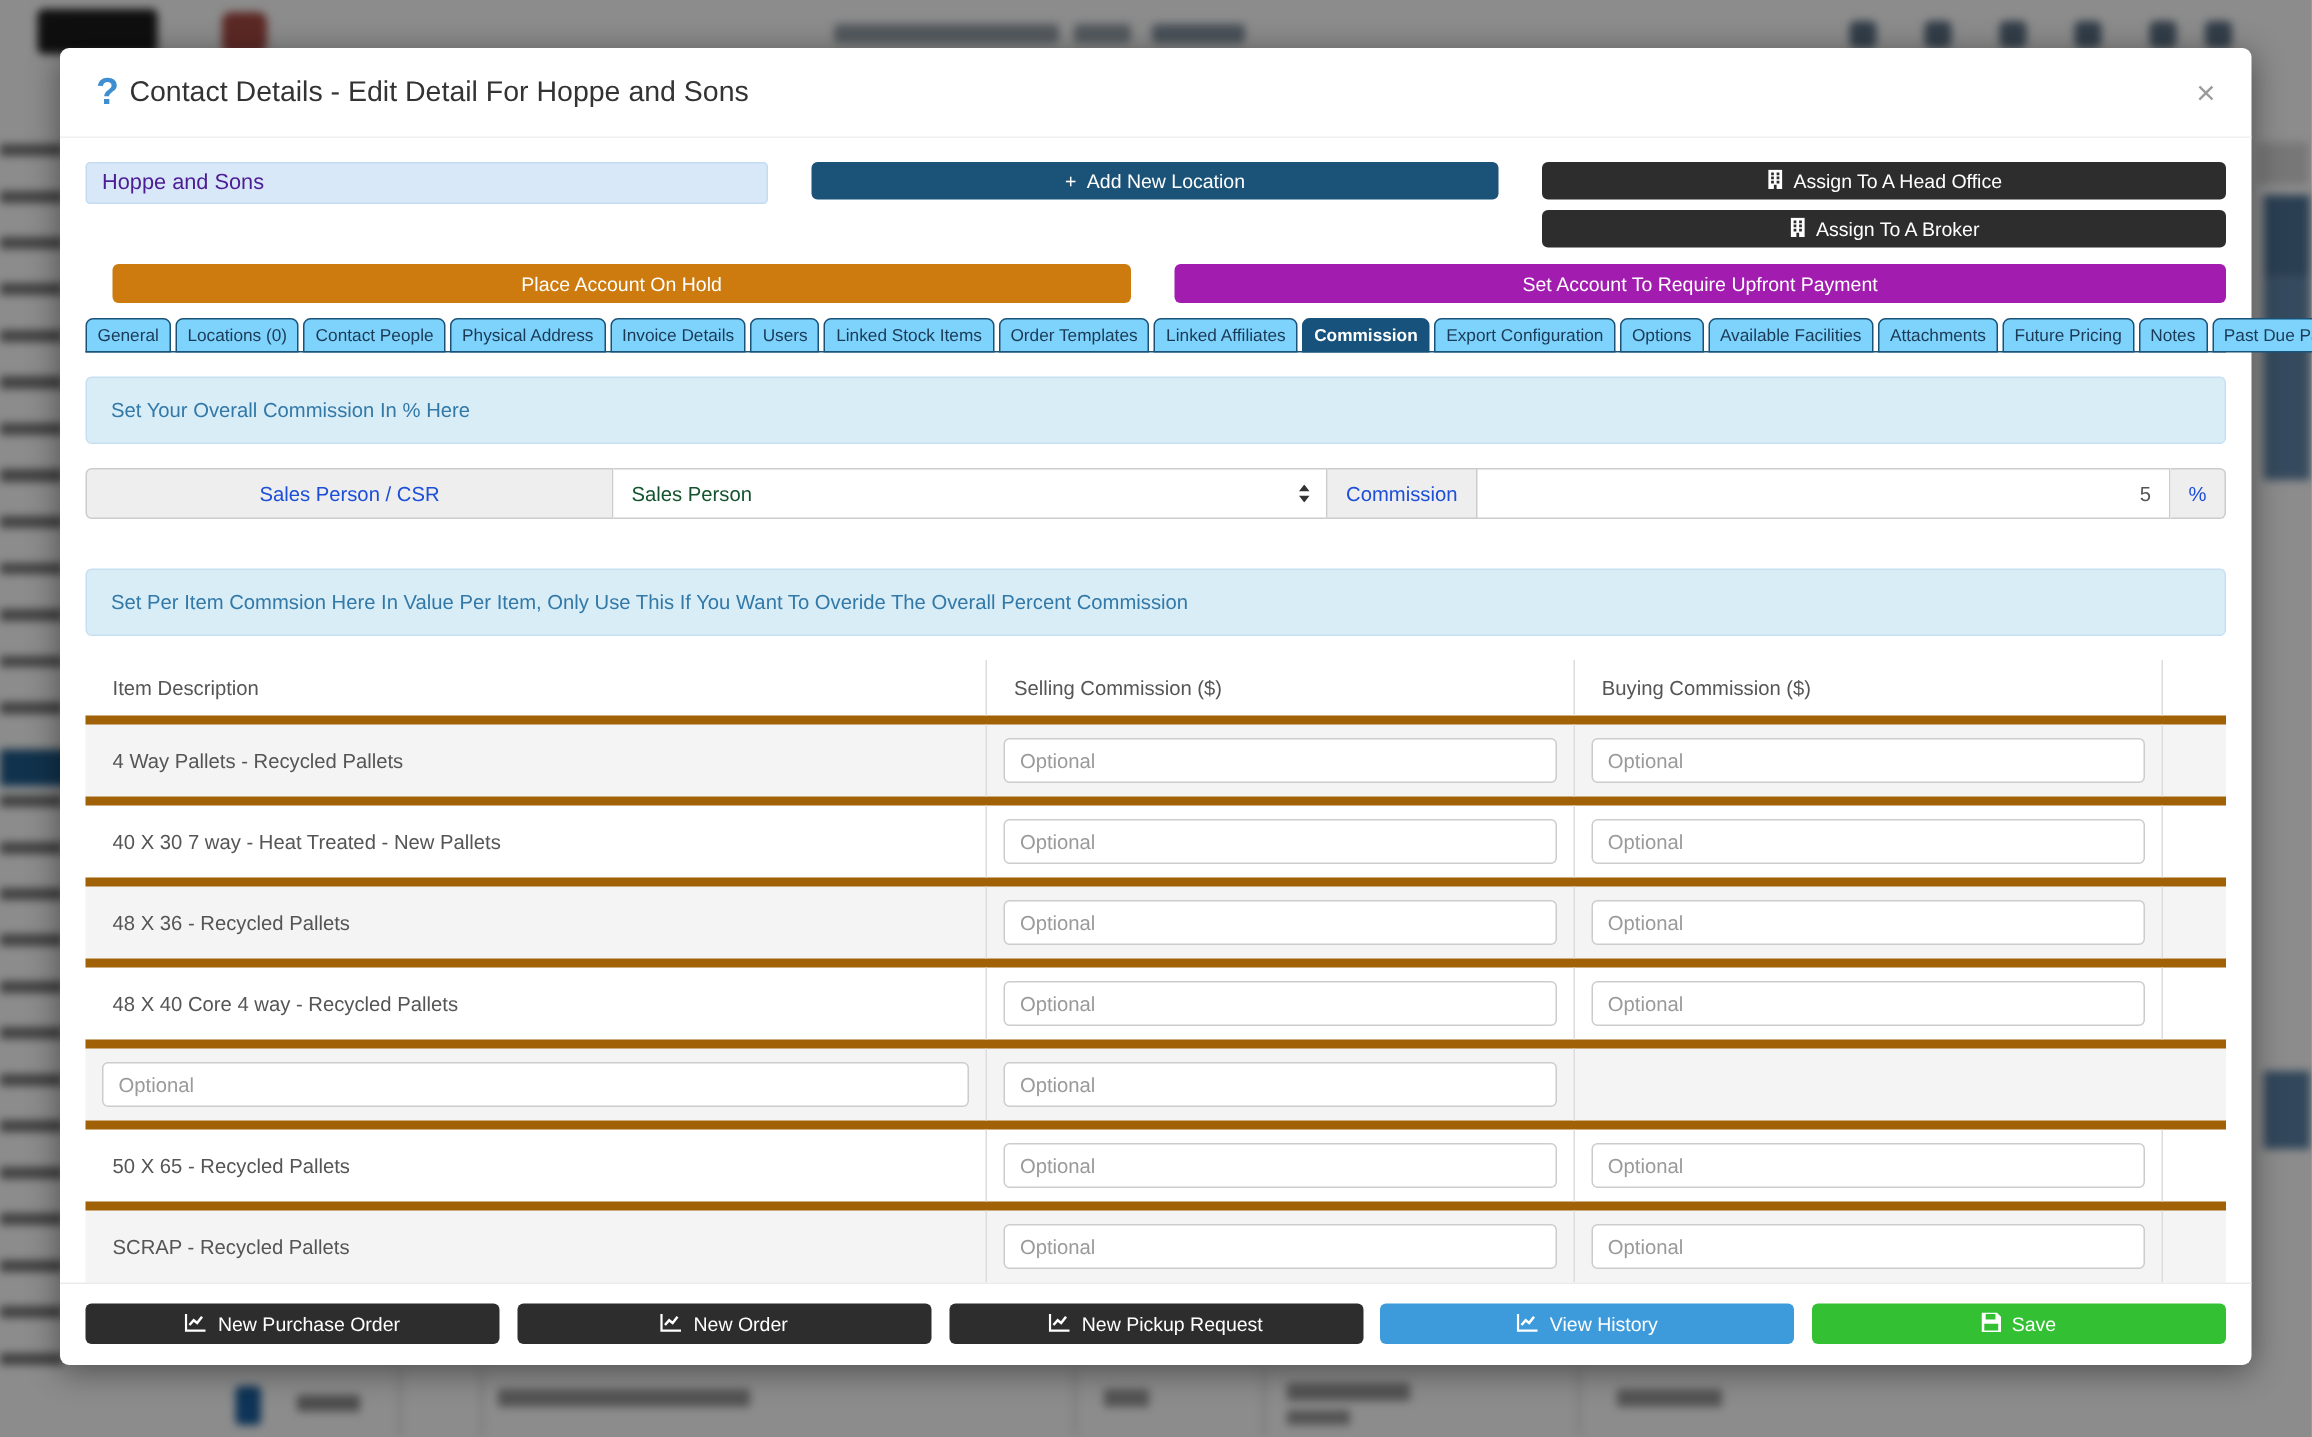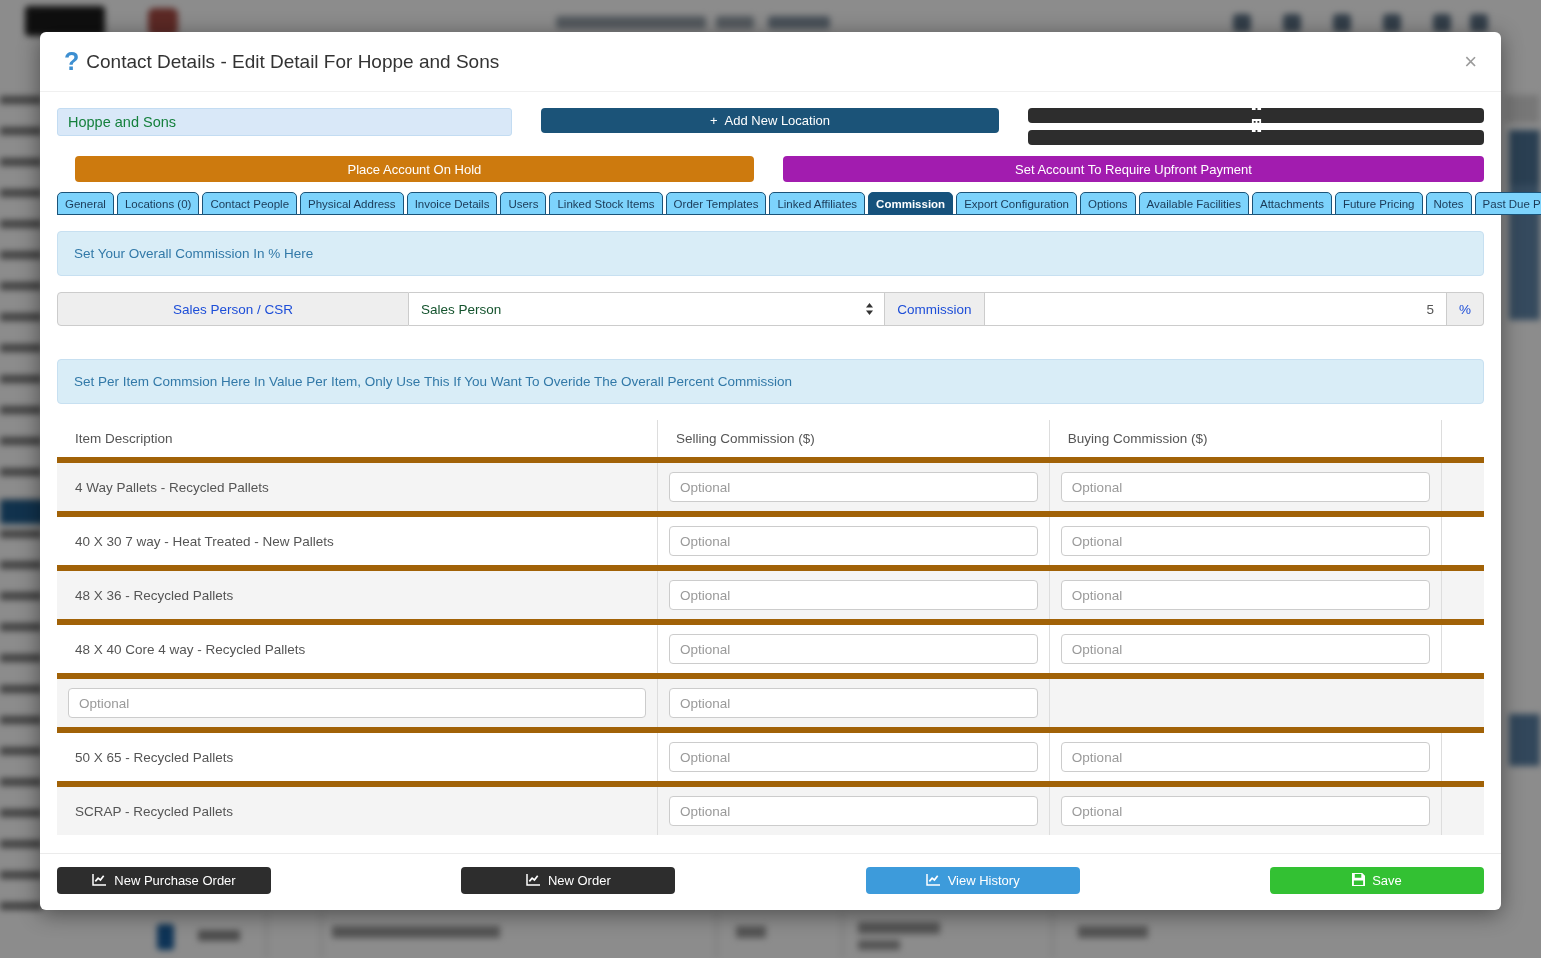--- a/index.html
+++ b/index.html
@@ -42,30 +42,30 @@
   .help-q { color:#3d8fd1; font-size:25px; font-weight:bold; margin-right:7px; }
   .m-title { font-size:19px; color:#333; }
   .m-close { margin-left:auto; color:#9b9b9b; font-size:22px; line-height:1;
              cursor:pointer; background:none; border:none; font-family:inherit; }
 
   .m-body { flex:1 1 auto; padding:0 17px; }
 
   
   .row1 { margin-top:16px; display:flex; align-items:flex-start; }
   .name-input { width:455px; height:28px; background:#d9e8f8; border:1px solid #c3dcf2;
-                border-radius:3px; padding:0 10px; font-size:14.5px; color:#15803d;
+                border-radius:3px; padding:0 10px; font-size:14.5px; color:#4c1d95;
                 font-family:inherit; }
   .btn { display:flex; align-items:center; justify-content:center; gap:7px;
          border:none; cursor:pointer; color:#fff; font-size:13px;
          font-family:inherit; border-radius:4px; }
   .btn svg { flex:0 0 auto; }
   .btn-addloc { margin-left:29px; width:459px; height:25px; background:#1b5378; }
   .assign-col { margin-left:29px; width:456px; display:flex; flex-direction:column; gap:7px; }
   .btn-dark { background:#2d2d2d; }
-  .btn-assign { height:15px; width:100%;flex-direction:column; }
+  .btn-assign { height:25px; width:100%; }
 
   .row2 { margin-top:11px; display:flex; gap:29px;margin-left:18px; }
   .btn-hold { width:699px; height:26px; background:#cd7a0e; }
   .btn-upfront { width:722px; height:26px; background:#a21caf; }
 
   
   .tabs { margin-top:10px; display:flex; flex-wrap:nowrap; align-items:flex-end;
           border-bottom:1px solid #1b5378; }
   .tab { display:inline-block; padding:5px 7px 4px; margin-right:3px; margin-bottom:-1px;
          border:1px solid #1b5378; border-radius:5px 5px 0 0; font-size:11.5px;
@@ -103,21 +103,21 @@
   .crow.head .ccell { min-height:37px; color:#555; }
   .cell-label { padding-left:18px; }
   .cell-input { padding:0 11px; }
   .opt-input { width:100%; height:30px; border:1px solid #ccc; border-radius:4px;
                padding:0 10px; font-size:13.5px; color:#555; font-family:inherit; }
   .opt-input::placeholder, .name-input::placeholder { color:#9a9a9a; }
 
   
   .m-footer { flex:0 0 auto; border-top:1px solid #ebebeb; padding:13px 17px 16px;
               display:flex; justify-content:space-between; }
-  .fbtn { width:214px; height:27px; font-size:13px; }
+  .fbtn { width:276px; height:27px; font-size:13px; }
   .btn-blue { background:#3d9bdb; }
   .btn-green { background:#33c133; }
 </style>
 </head>
 <body>
 
 <div class="backdrop">
   <div class="bd-blobs">
     <div class="blob bd-logo"></div>
     <div class="blob bd-red"></div>
@@ -315,20 +315,27 @@
           </svg></span>
       <span>New Purchase Order</span>
     </button>
     <button class="btn btn-dark fbtn">
       <span><svg width="15" height="13" viewBox="0 0 16 14" fill="none" stroke="currentColor">
             <path d="M1 1v12h14" stroke-width="1.6"></path>
             <path d="M3.5 9l3-3.5 2.5 2 3.5-4.5" stroke-width="1.8"></path>
           </svg></span>
       <span>New Order</span>
     </button>
+    <button class="btn btn-dark fbtn">
+      <span><svg width="15" height="13" viewBox="0 0 16 14" fill="none" stroke="currentColor">
+            <path d="M1 1v12h14" stroke-width="1.6"></path>
+            <path d="M3.5 9l3-3.5 2.5 2 3.5-4.5" stroke-width="1.8"></path>
+          </svg></span>
+      <span>New Pickup Request</span>
+    </button>
     <button class="btn btn-blue fbtn">
       <span><svg width="15" height="13" viewBox="0 0 16 14" fill="none" stroke="currentColor">
             <path d="M1 1v12h14" stroke-width="1.6"></path>
             <path d="M3.5 9l3-3.5 2.5 2 3.5-4.5" stroke-width="1.8"></path>
           </svg></span>
       <span>View History</span>
     </button>
     <button class="btn btn-green fbtn">
       <span><svg width="13" height="13" viewBox="0 0 14 14" fill="currentColor">
             <path fill-rule="evenodd" d="M0 0h11l3 3v11H0zM3 1h7v4H3zM2 8h10v5H2z"></path>

